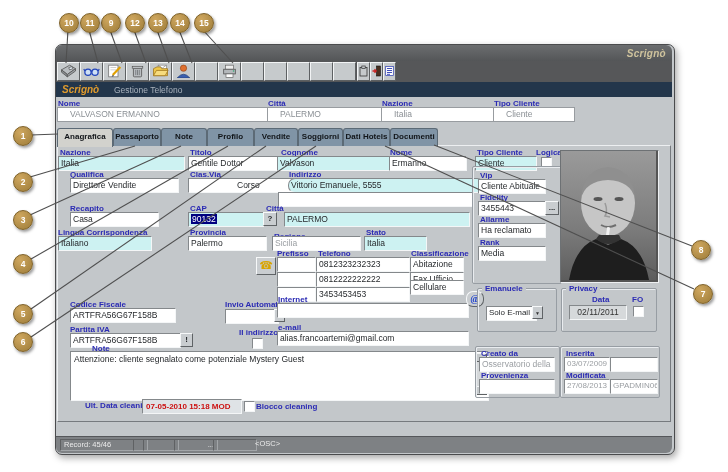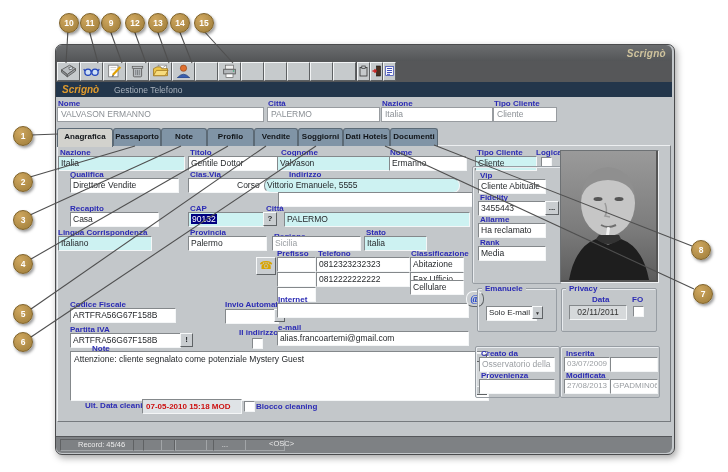--- a/index.html
+++ b/index.html
@@ -10,40 +10,40 @@
   .cornerlogo{position:absolute;right:62px;top:48px;font:bold italic 10px "Liberation Sans",sans-serif;color:#cfc39d;letter-spacing:.3px;}
   .toolband{position:absolute;left:56px;top:61px;width:616px;height:21px;background:#565759;}
   .tcell{position:absolute;top:62px;width:21px;height:17px;background:#c6cacc;border:1px solid;border-color:#f2f4f5 #5e6163 #5e6163 #f2f4f5;}
   .tcell svg{display:block;margin:1px auto 0;}
   .tsmall{width:11px;}
   .navyband{position:absolute;left:56px;top:82px;width:616px;height:15px;background:#23364b;}
   .applogo{position:absolute;left:62px;top:84px;font:bold italic 10px "Liberation Sans",sans-serif;color:#e09b2d;}
   .appsub{position:absolute;left:114px;top:85px;font:8.5px "Liberation Sans",sans-serif;color:#a8b1bc;}
   
   .lbl{position:absolute;font-weight:bold;font-size:8px;color:#2b2bb4;white-space:nowrap;}
-  .flat{position:absolute;height:11px;background:#fff;border:1px solid #989ca0;font-size:8.5px;color:#8a8f94;padding:1px 3px;white-space:nowrap;overflow:hidden;}
+  .flat{position:absolute;height:11px;background:#fff;border:1px solid #989ca0;font-size:8.5px;color:#8a8f94;padding:1px 12px;white-space:nowrap;overflow:hidden;}
   .inp{position:absolute;height:11px;background:#fff;border:1px solid;border-color:#84888b #f4f6f7 #f4f6f7 #84888b;font-size:8.5px;color:#26292c;padding:1px 2px;white-space:nowrap;overflow:hidden;}
   .cyan{background:#cdf2f2;}
   .ro{color:#9a9ea2;}
   .sel{background:#000080;color:#fff;padding:0 1px;}
   .btn{position:absolute;background:#c9cdd0;border:1px solid;border-color:#f6f8f9 #5f6366 #5f6366 #f6f8f9;font:bold 8px/11px "Liberation Sans",sans-serif;text-align:center;color:#26292c;cursor:default;}
   .chk{position:absolute;width:9px;height:9px;background:#fff;border:1px solid;border-color:#84888b #f4f6f7 #f4f6f7 #84888b;}
   .grp{position:absolute;border:1px solid #979da3;border-radius:2px;box-shadow:inset 1px 1px 0 #e9ecef;}
   .grplbl{position:absolute;font-weight:bold;font-size:8px;color:#2b2bb4;background:#c3c7ca;padding:0 3px;white-space:nowrap;}
   
   .tab{position:absolute;top:128px;height:17px;background:#8094a6;border:1px solid #5c6a76;border-bottom:none;border-radius:3px 3px 0 0;font:bold 8px/16px "Liberation Sans",sans-serif;color:#101418;text-align:center;z-index:2;}
   .tab.active{background:#d2d2cd;height:18px;z-index:4;}
   .page{position:absolute;left:57px;top:145px;width:612px;height:275px;border:1px solid;border-color:#edeff1 #767a7e #767a7e #edeff1;z-index:1;}
   
   .ta{position:absolute;left:70px;top:351px;width:400px;height:44px;background:#fff;border:1px solid;border-color:#84888b #f4f6f7 #f4f6f7 #84888b;font-size:8.5px;color:#26292c;padding:2px 14px 2px 3px;}
   .sbar{position:absolute;right:1px;top:1px;width:11px;height:42px;background:#d4d7d9;border-left:1px solid #9a9ea1;}
   .sarr{position:absolute;left:0;width:11px;height:9px;background:#c6cacc;border:1px solid;border-color:#f2f4f5 #5e6163 #5e6163 #f2f4f5;font-size:5px;line-height:8px;text-align:center;color:#333;box-sizing:border-box;}
   
   .statusband{position:absolute;left:56px;top:436px;width:616px;height:16px;background:#7e8184;border-top:1px solid #55575a;border-radius:0 0 6px 6px;}
-  .scell{position:absolute;top:439px;height:10px;border:1px solid;border-color:#5f6163 #a2a5a8 #a2a5a8 #5f6163;font-size:7.5px;color:#ebebeb;line-height:10px;padding:0 17px;white-space:nowrap;overflow:hidden;}
+  .scell{position:absolute;top:439px;height:10px;border:1px solid;border-color:#5f6163 #a2a5a8 #a2a5a8 #5f6163;font-size:7.5px;color:#ebebeb;line-height:10px;padding:0 3px;white-space:nowrap;overflow:hidden;}
   
   .badge{position:absolute;width:18px;height:18px;margin:-9px 0 0 -9px;border-radius:50%;background:radial-gradient(circle at 35% 30%,#cfa75f,#9c7b38);border:1px solid #7e6128;color:#fff;font:bold 8.5px/18px "Liberation Sans",sans-serif;text-align:center;box-shadow:1.5px 2px 3px rgba(0,0,0,.4);z-index:10;}
   .lines{position:absolute;left:0;top:0;z-index:9;pointer-events:none;}
   .redbox{position:absolute;height:11px;background:#dfe3e6;border:1px solid;border-color:#84888b #f4f6f7 #f4f6f7 #84888b;font:bold 8px/11px "Liberation Sans",sans-serif;color:#cc1111;padding:1px 3px;white-space:nowrap;}
   .photoframe{position:absolute;left:560px;top:150px;width:97px;height:131px;background:#555;border:1px solid;border-color:#6d7174 #eef0f2 #eef0f2 #6d7174;}
   .atbtn{position:absolute;background:#c9cdd0;border:1px solid;border-color:#f6f8f9 #5f6366 #5f6366 #f6f8f9;border-radius:7px;font:bold 10px/13px "Liberation Serif",serif;color:#2244cc;text-align:center;}
   .phonebtn{position:absolute;background:#c9cdd0;border:1px solid;border-color:#f6f8f9 #5f6366 #5f6366 #f6f8f9;font:11px/15px "DejaVu Sans",sans-serif;color:#d8a400;text-align:center;}
   .dd{position:absolute;height:11px;background:#fff;border:1px solid;border-color:#84888b #f4f6f7 #f4f6f7 #84888b;font-size:8px;color:#26292c;padding:1px 2px;white-space:nowrap;overflow:hidden;}
   .ddbtn{position:absolute;width:11px;height:13px;background:#c9cdd0;border:1px solid;border-color:#f6f8f9 #5f6366 #5f6366 #f6f8f9;font-size:5px;line-height:12px;text-align:center;color:#333;box-sizing:border-box;}
 </style>
@@ -169,21 +169,21 @@
   <div class="lbl" style="left:477px;top:148px;">Tipo Cliente</div>
   <div class="inp cyan" style="left:475px;top:156px;width:56px;">Cliente</div>
   <div class="lbl" style="left:536px;top:148px;">Logica</div>
   <div class="chk" style="left:541px;top:157px;"></div>
 
   <div class="lbl" style="left:70px;top:170px;">Qualifica</div>
   <div class="inp" style="left:70px;top:178px;width:103px;">Direttore Vendite</div>
   <div class="lbl" style="left:190px;top:170px;">Clas.Via</div>
   <div class="inp" style="left:188px;top:178px;width:80px;padding-left:48px;">Corso</div>
   <div class="lbl" style="left:289px;top:170px;">Indirizzo</div>
-  <div class="inp cyan" style="left:264px;top:178px;width:190px;border-radius:7px;">Vittorio Emanuele, 5555</div>
+  <div class="inp cyan" style="left:288px;top:178px;width:190px;border-radius:7px;">Vittorio Emanuele, 5555</div>
   <div class="inp" style="left:278px;top:192px;width:190px;"></div>
 
   <div class="lbl" style="left:70px;top:204px;">Recapito</div>
   <div class="inp" style="left:70px;top:212px;width:83px;">Casa</div>
   <div class="lbl" style="left:190px;top:204px;">CAP</div>
   <div class="inp cyan" style="left:188px;top:212px;width:70px;"><span class="sel">90132</span></div>
   <div class="btn" style="left:263px;top:212px;width:12px;height:12px;">?</div>
   <div class="lbl" style="left:266px;top:204px;">Città</div>
   <div class="inp cyan" style="left:284px;top:212px;width:180px;">PALERMO</div>
 
@@ -200,20 +200,21 @@
   <div class="lbl" style="left:277px;top:249px;">Prefisso</div>
   <div class="lbl" style="left:318px;top:249px;">Telefono</div>
   <div class="lbl" style="left:411px;top:249px;">Classificazione</div>
   <div class="inp" style="left:277px;top:257px;width:33px;"></div>
   <div class="inp" style="left:316px;top:257px;width:88px;">0812323232323</div>
   <div class="inp" style="left:410px;top:257px;width:48px;">Abitazione</div>
   <div class="inp" style="left:277px;top:272px;width:33px;"></div>
   <div class="inp" style="left:316px;top:272px;width:88px;">0812222222222</div>
   <div class="inp" style="left:410px;top:272px;width:48px;">Fax Ufficio</div>
   <div class="inp" style="left:277px;top:287px;width:33px;"></div>
+  <div class="inp" style="left:316px;top:287px;width:88px;">3453453453</div>
   <div class="inp" style="left:410px;top:280px;width:48px;">Cellulare</div>
 
   <div class="lbl" style="left:70px;top:300px;">Codice Fiscale</div>
   <div class="inp" style="left:70px;top:308px;width:100px;">ARTFRA56G67F158B</div>
   <div class="lbl" style="left:225px;top:300px;">Invio Automatico</div>
   <div class="dd" style="left:225px;top:309px;width:48px;"></div>
   <div class="ddbtn" style="left:274px;top:309px;"><span>▼</span></div>
   <div class="lbl" style="left:278px;top:295px;">Internet</div>
   <div class="inp" style="left:277px;top:303px;width:186px;"></div>
   <div class="atbtn" style="left:466px;top:291px;width:16px;height:14px;"><span>@</span></div>

